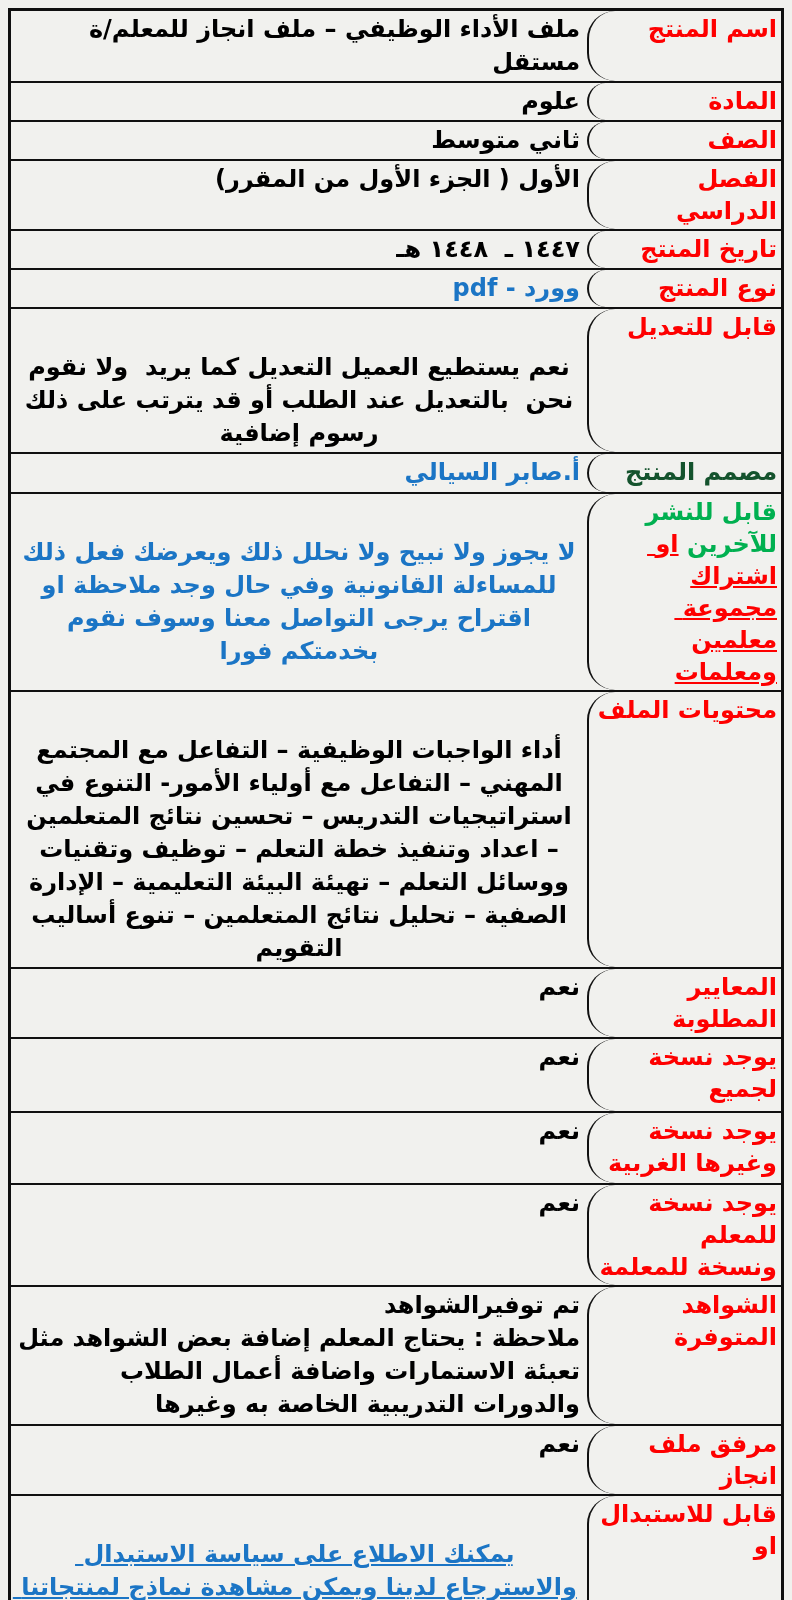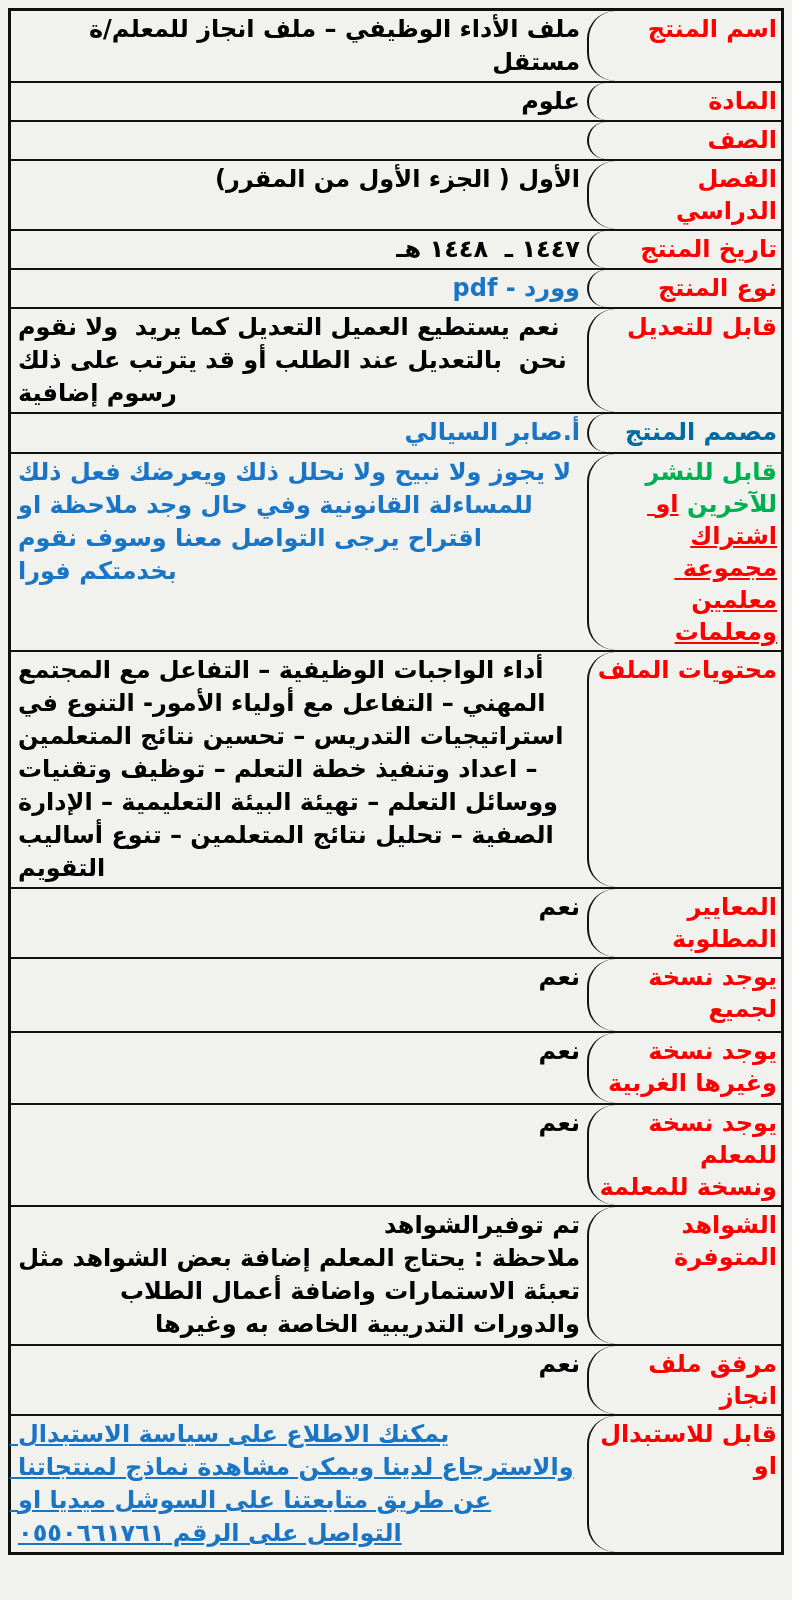--- a/index.html
+++ b/index.html
@@ -21,27 +21,27 @@
   .cell-label{
     width:186px;flex:0 0 186px;
     border-left:2px solid #101010;
     padding:2px 4px 2px 2px;
     font-size:24px;line-height:32px;
     text-align:right;
     border-radius:28px;
   }
   .cell-value{flex:1 1 auto;padding:2px 7px;font-size:24px;line-height:33px;min-width:0;}
   .al-right{text-align:right;}
-  .al-center{text-align:left;}
+  .al-center{text-align:center;margin-top:40px;}
   .lbl-line{display:block;}
   .val-para{display:block;}
   .seg{white-space:pre-wrap;}
   .c-red{color:#fe0000;}
   .c-green{color:#00b050;}
-  .c-dgreen{color:#0369a1;}
+  .c-dgreen{color:#14532d;}
   .c-blue{color:#1b75c5;}
   .c-black{color:#000000;}
   .u{text-decoration:underline;}
   
   .row:nth-child(1){min-height:35px;}
   .row:nth-child(2){min-height:35px;}
   .row:nth-child(3){min-height:37px;}
   .row:nth-child(4){min-height:37px;}
   .row:nth-child(5){min-height:37px;}
   .row:nth-child(6){min-height:37px;}
@@ -74,20 +74,23 @@
         <div class="lbl-line"><span class="seg c-red">المادة</span></div>
       </div>
       <div class="cell-value al-right">
         <div class="val-para"><span class="seg c-black">علوم</span></div>
       </div>
     </div>
     <div class="row">
       <div class="cell-label">
         <div class="lbl-line"><span class="seg c-red">الصف</span></div>
       </div>
+      <div class="cell-value al-right">
+        <div class="val-para"><span class="seg c-black">ثاني متوسط</span></div>
+      </div>
     </div>
     <div class="row">
       <div class="cell-label">
         <div class="lbl-line"><span class="seg c-red">الفصل الدراسي</span></div>
       </div>
       <div class="cell-value al-right">
         <div class="val-para"><span class="seg c-black">الأول ( الجزء الأول من المقرر)</span></div>
       </div>
     </div>
     <div class="row">

